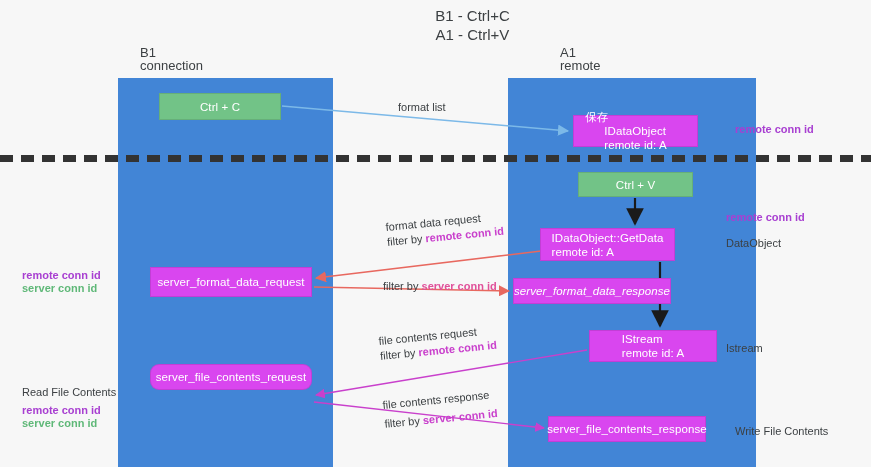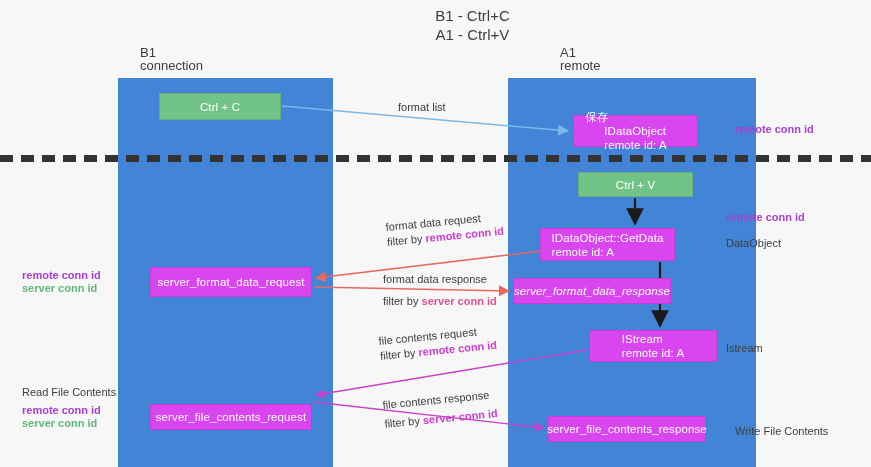--- a/index.html
+++ b/index.html
@@ -92,21 +92,21 @@
   .node.orange { background: #d946ef; }
 
   
   #n-ctrlc   { left: 159px; top: 93px;  width: 122px; height: 27px; }
   #n-store   { left: 573px; top: 115px; width: 125px; height: 32px; }
   #n-ctrlv   { left: 578px; top: 172px; width: 115px; height: 25px; }
   #n-getdata { left: 540px; top: 228px; width: 135px; height: 33px; }
   #n-sfdreq  { left: 150px; top: 267px; width: 162px; height: 30px; }
   #n-sfdres  { left: 513px; top: 278px; width: 158px; height: 26px; font-style: italic; }
   #n-istream { left: 589px; top: 330px; width: 128px; height: 32px; }
-  #n-sfcreq  { left: 150px; top: 404px; width: 162px; height: 26px; }
+  #n-sfcreq  { left: 150px; top: 364px; width: 162px; height: 26px; border-radius: 9px; }
   #n-sfcres  { left: 548px; top: 416px; width: 158px; height: 26px; }
 
   .node .overlay-wrap {
     position: relative;
     display: inline-block;
   }
   .node .cjk-overlay {
     position: absolute;
     left: -19px;
     top: 0;
@@ -225,21 +225,20 @@
 <div class="edge-label" id="lbl-format-list">
   <div>format list</div>
 </div>
 
 <div class="edge-label" id="lbl-fdreq">
   <div>format data request</div>
   <div><span>filter by </span><span class="hl-remote">remote conn id</span></div>
 </div>
 
 <div class="edge-label" id="lbl-fdres">
-  <div>format data response</div>
   <div style="margin-top:7px"><span>filter by </span><span class="hl-server">server conn id</span></div>
 </div>
 
 <div class="edge-label" id="lbl-fcreq">
   <div>file contents request</div>
   <div><span>filter by </span><span class="hl-remote">remote conn id</span></div>
 </div>
 
 <div class="edge-label" id="lbl-fcres">
   <div>file contents response</div>

